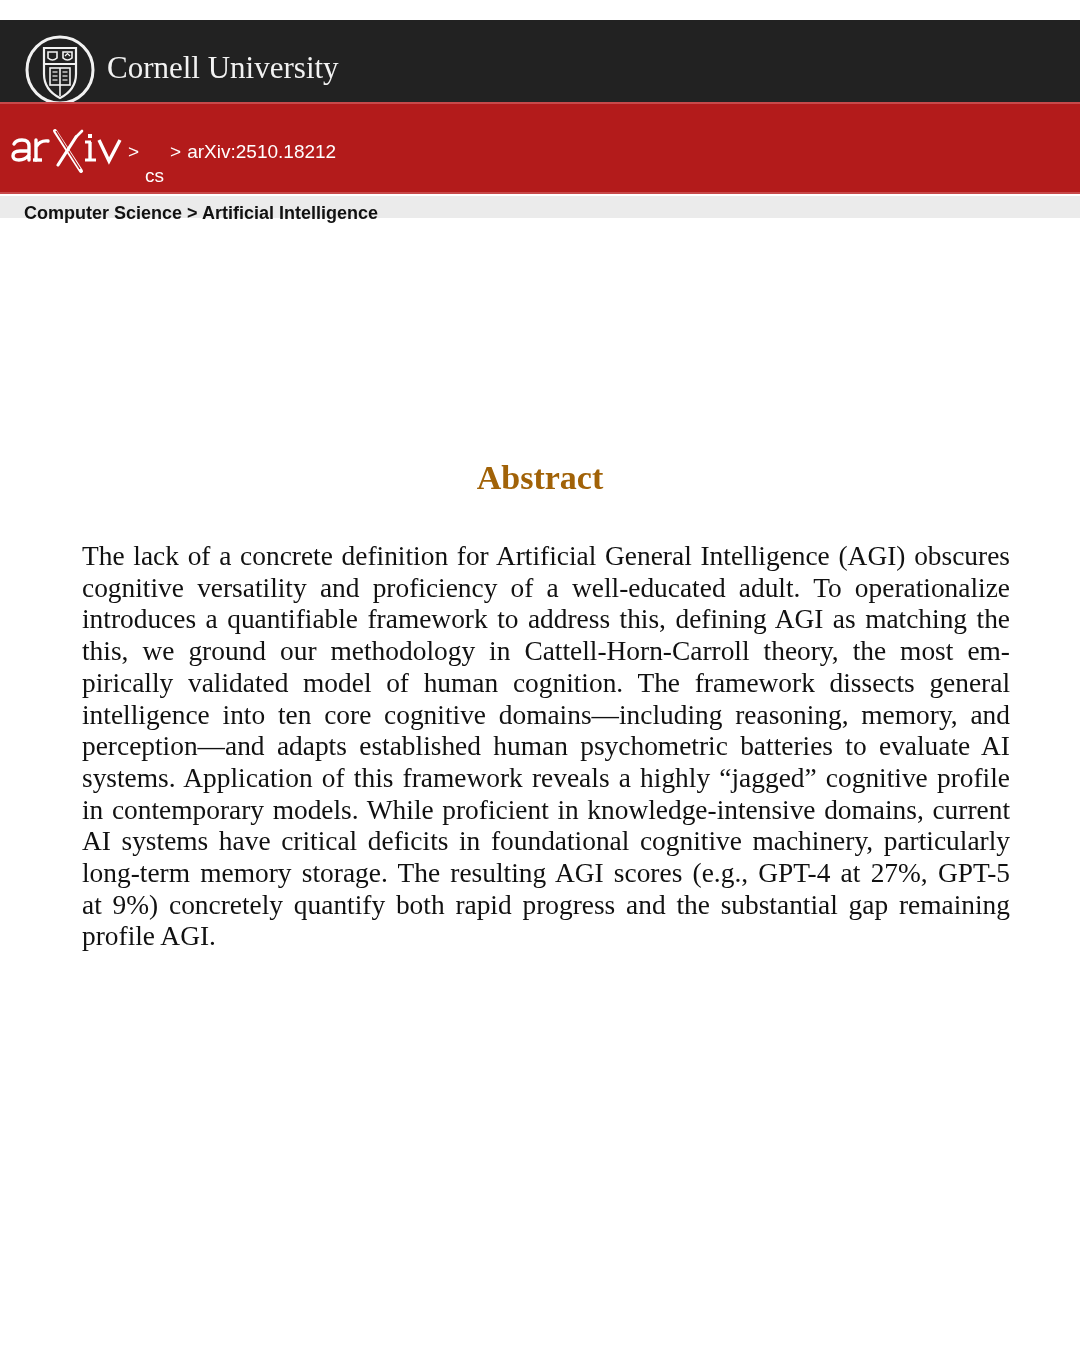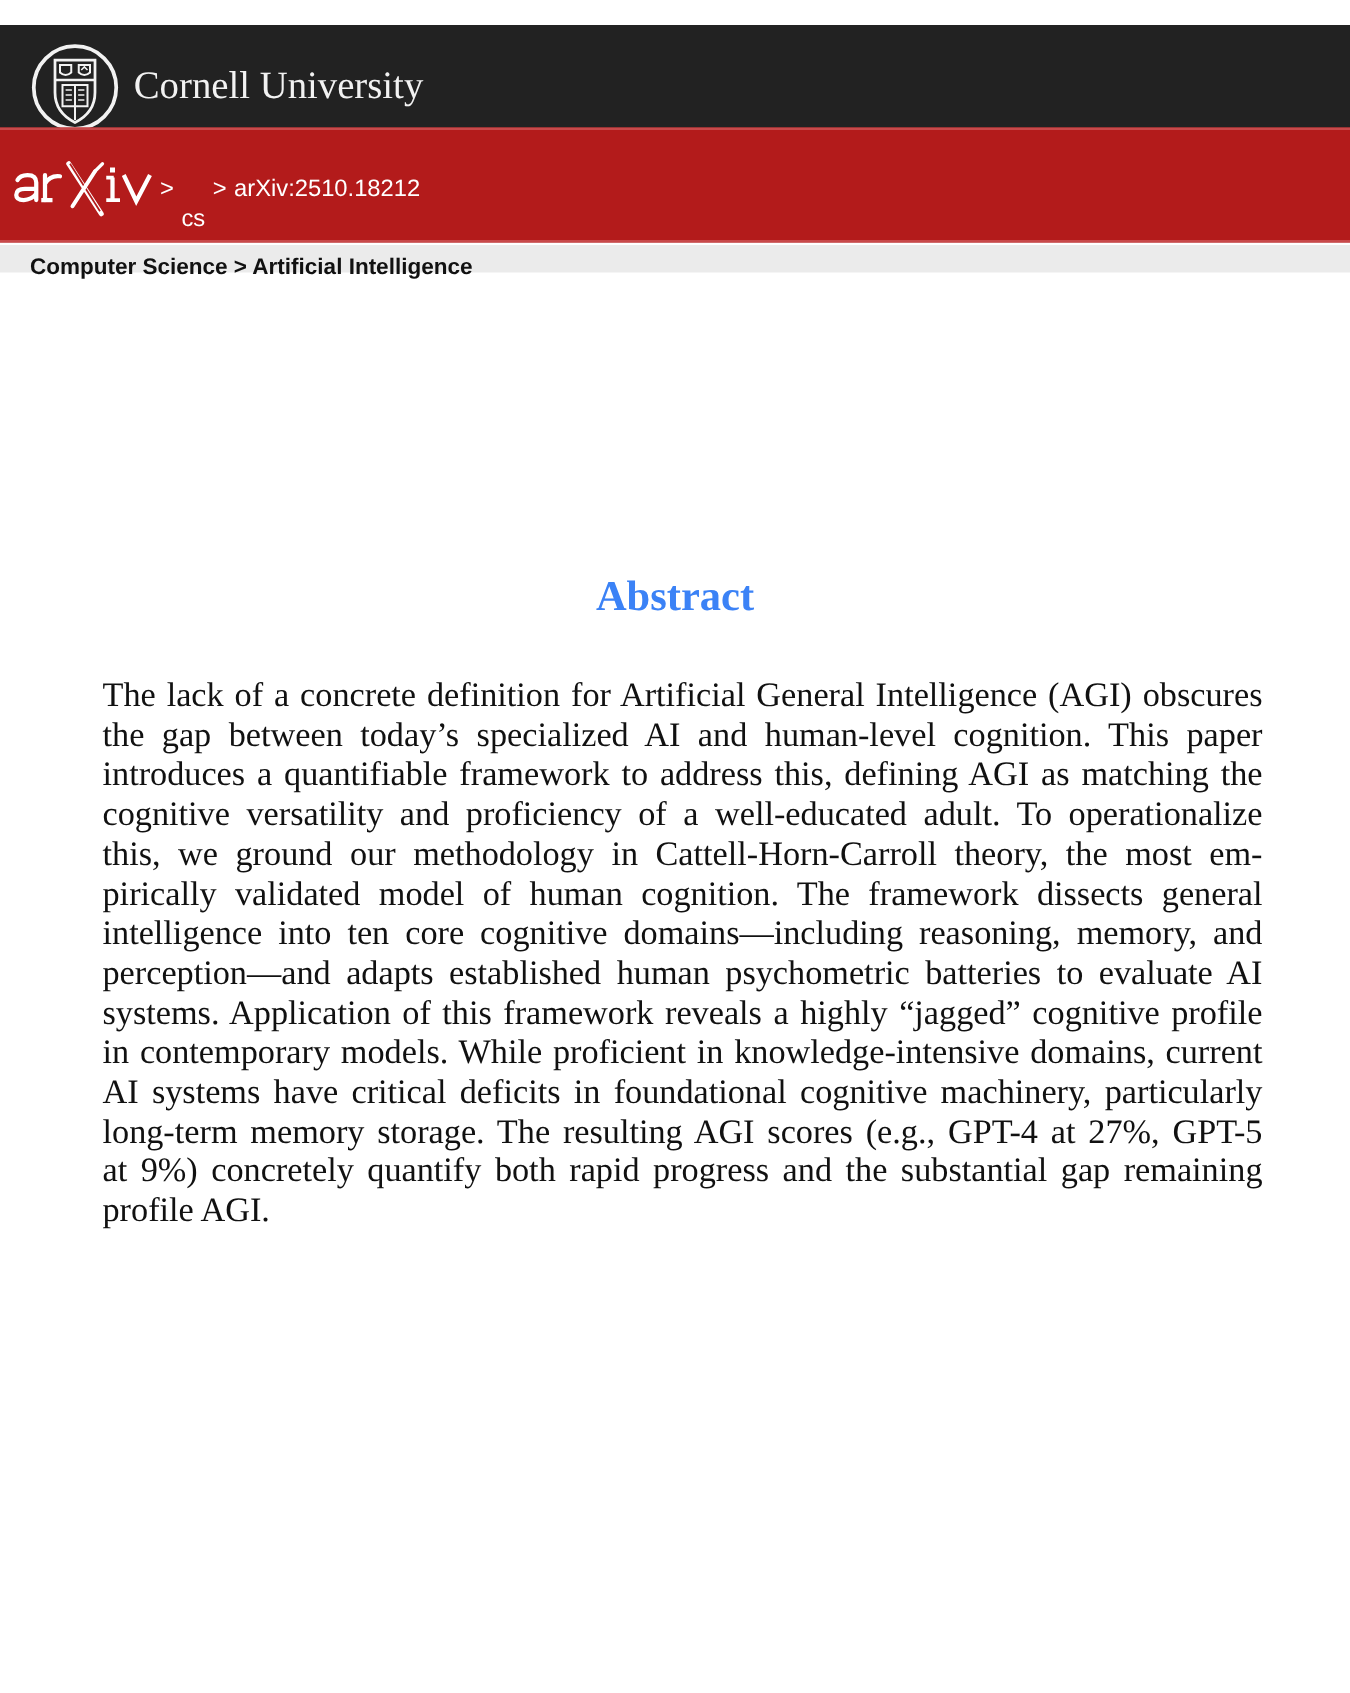--- a/index.html
+++ b/index.html
@@ -49,21 +49,21 @@
       position: absolute; left: 24px; top: 6px;
       font-size: 18px; font-weight: bold; color: #111111; line-height: 22px;
       white-space: nowrap;
     }
 
     
     .abstract-title {
       position: absolute; left: 0; width: 1080px; top: 458px;
       text-align: center;
       font-family: "Liberation Serif", serif;
-      font-weight: bold; font-size: 34px; color: #3b82f6; line-height: 40px;
+      font-weight: bold; font-size: 34px; color: #a16207; line-height: 40px;
     }
     .abstract-body {
       position: absolute; left: 70px; top: 541px; width: 940px;
       font-family: "Liberation Serif", serif;
       font-size: 27.4px; line-height: 31.7px; color: #111111;
     }
     .abstract-body .line {
       display: block; white-space: nowrap;
       text-align: justify; text-align-last: justify; margin-left: 12px;
     }
@@ -120,23 +120,22 @@
   </div>
 </div>
 
 <div class="subject-bar">
   <div class="subject-text">Computer Science &gt; Artificial Intelligence</div>
 </div>
 
 <h1 class="abstract-title">Abstract</h1>
 <div class="abstract-body">
   <span class="line">The lack of a concrete definition for Artificial General Intelligence (AGI) obscures</span>
-  <span class="line">the gap between today’s specialized AI and human-level cognition.  This paper</span>
+  <span class="line">cognitive versatility and proficiency of a well-educated adult. To operationalize</span>
   <span class="line">introduces a quantifiable framework to address this, defining AGI as matching the</span>
-  <span class="line">cognitive versatility and proficiency of a well-educated adult. To operationalize</span>
   <span class="line">this, we ground our methodology in Cattell-Horn-Carroll theory, the most em-</span>
   <span class="line">pirically validated model of human cognition.  The framework dissects general</span>
   <span class="line">intelligence into ten core cognitive domains—including reasoning, memory, and</span>
   <span class="line">perception—and adapts established human psychometric batteries to evaluate AI</span>
   <span class="line">systems. Application of this framework reveals a highly “jagged” cognitive profile</span>
   <span class="line">in contemporary models. While proficient in knowledge-intensive domains, current</span>
   <span class="line">AI systems have critical deficits in foundational cognitive machinery, particularly</span>
   <span class="line">long-term memory storage. The resulting AGI scores (e.g., GPT-4 at 27%, GPT-5</span>
   <span class="line">at 9%) concretely quantify both rapid progress and the substantial gap remaining</span>
   <span class="line last">profile AGI.</span>

